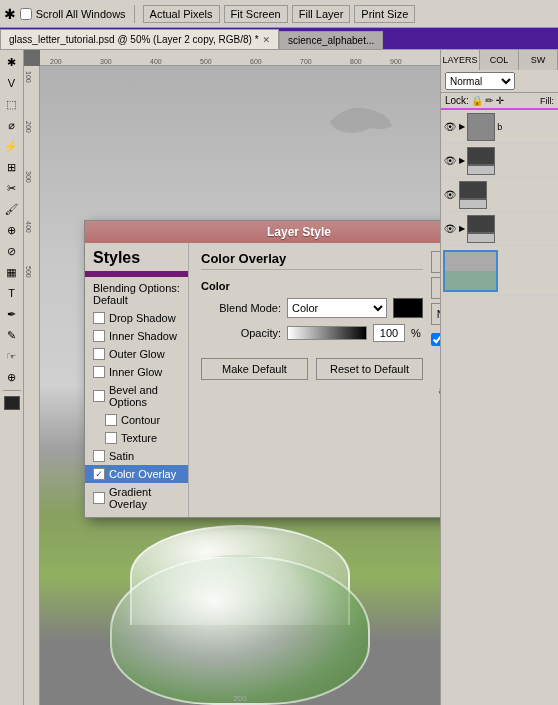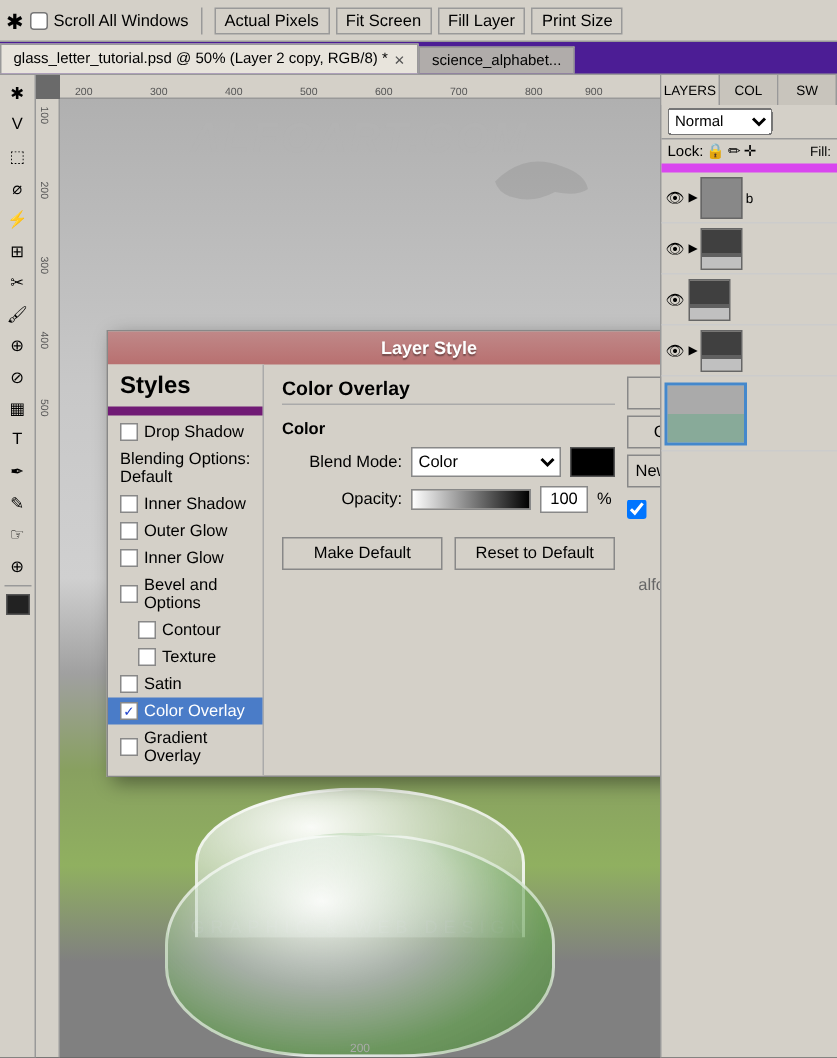--- a/index.html
+++ b/index.html
@@ -218,21 +218,21 @@
     .blend-mode-select {
       width: 70px;
       font-size: 10px;
       height: 18px;
     }
     .lock-row {
       display: flex;
       align-items: center;
       gap: 2px;
       padding: 2px 4px;
-      border-bottom: 6px solid #d946ef;
+      border-bottom: 2px solid #d946ef;
       font-size: 10px;
     }
     .layer-row {
       display: flex;
       align-items: center;
       height: 34px;
       border-bottom: 1px solid #ccc;
       padding: 0 2px;
       gap: 2px;
     }
@@ -269,21 +269,21 @@
 
     
     .dialog-overlay {
       position: absolute;
       top: 0; left: 0; right: 0; bottom: 0;
       pointer-events: none;
     }
     .dialog {
       position: absolute;
       top: 170px;
-      left: 47px;
+      left: 60px;
       width: 430px;
       background: #d4d0c8;
       border: 1px solid #888;
       box-shadow: 4px 4px 12px rgba(0,0,0,0.4);
       pointer-events: all;
     }
     .dialog-titlebar {
       height: 22px;
       background: linear-gradient(180deg, #c08888 0%, #b87070 100%);
       display: flex;
@@ -529,26 +529,26 @@
 
         <div class="dialog-titlebar">
           <span>Layer Style</span>
         </div>
 
         <div class="dialog-body">
 
           <div class="dialog-left">
             <div class="styles-label">Styles</div>
             <div class="style-item">
+              <span>Blending Options: Default</span>
+            </div>
+
+            <div class="style-item">
               <div class="style-checkbox"></div>
               <span>Drop Shadow</span>
-            </div>
-
-            <div class="style-item">
-              <span>Blending Options: Default</span>
             </div>
 
             <div class="style-item">
               <div class="style-checkbox"></div>
               <span>Inner Shadow</span>
             </div>
 
             <div class="style-item">
               <div class="style-checkbox"></div>
               <span>Outer Glow</span>

